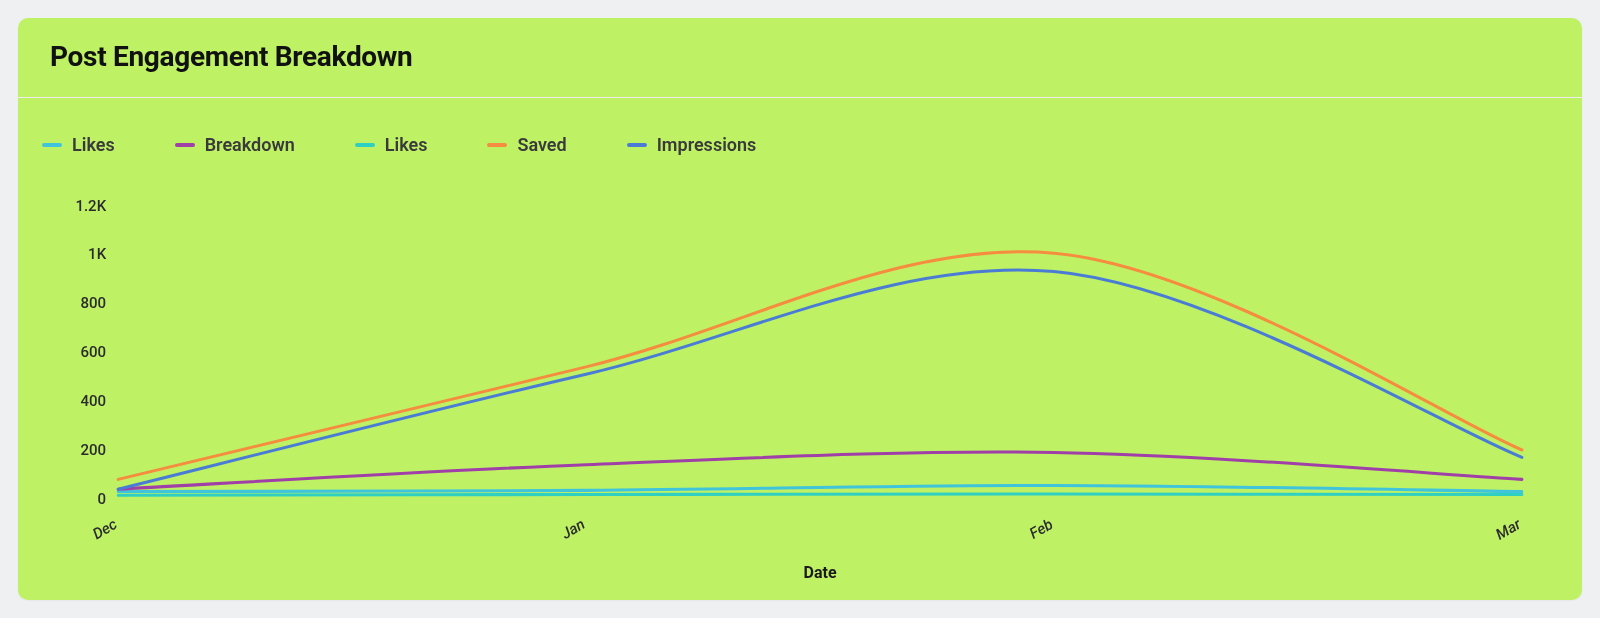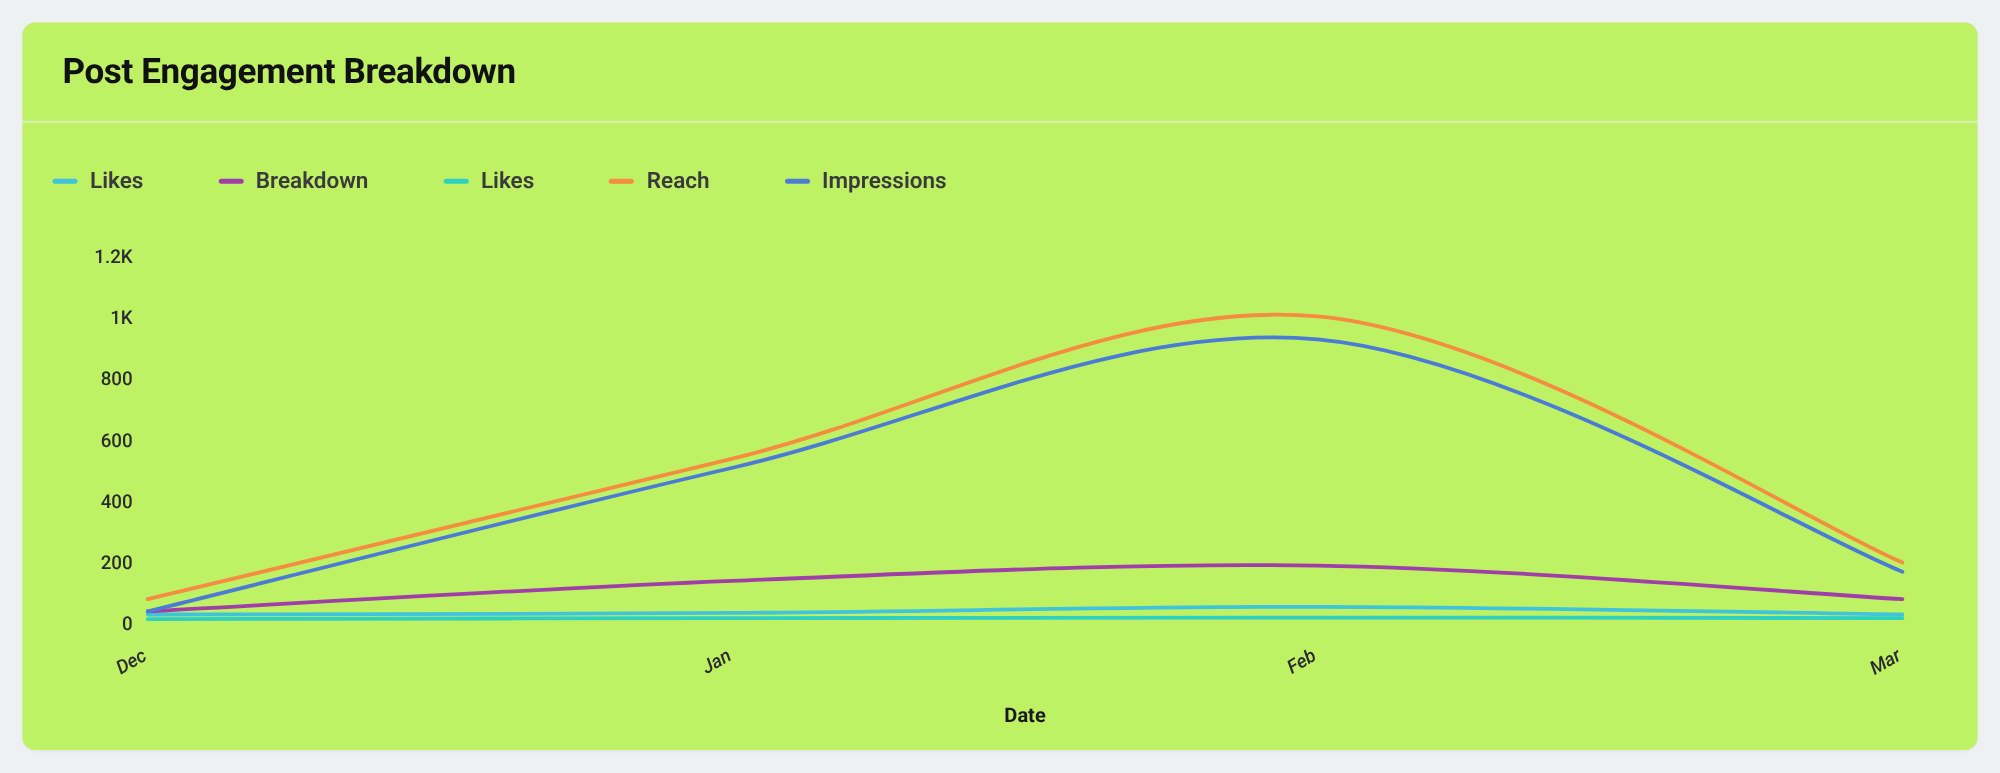--- a/index.html
+++ b/index.html
@@ -91,21 +91,21 @@
       <div class="legend-item">
         <span class="legend-swatch" style="background: rgb(161, 63, 168);"></span>
         <span>Breakdown</span>
       </div>
       <div class="legend-item">
         <span class="legend-swatch" style="background: rgb(47, 208, 193);"></span>
         <span>Likes</span>
       </div>
       <div class="legend-item">
         <span class="legend-swatch" style="background: rgb(246, 140, 63);"></span>
-        <span>Reach</span>
+        <span>Saved</span>
       </div>
       <div class="legend-item">
         <span class="legend-swatch" style="background: rgb(74, 124, 214);"></span>
         <span>Impressions</span>
       </div>
     </div>
 
   <div class="chart-wrap">
     <svg id="chart-svg" viewBox="0 0 1500 420" preserveAspectRatio="none">
         <g class="ytick">

